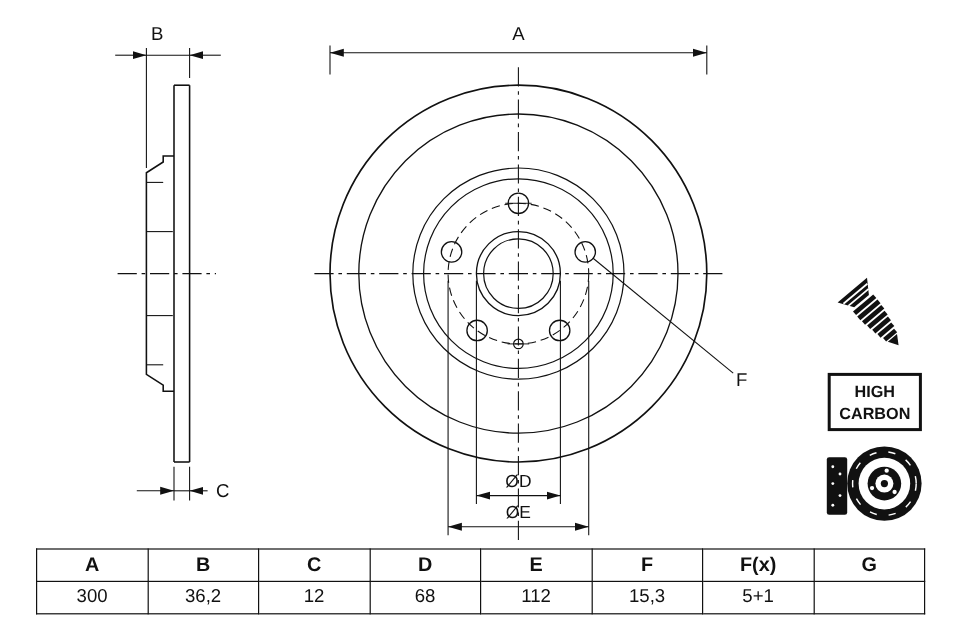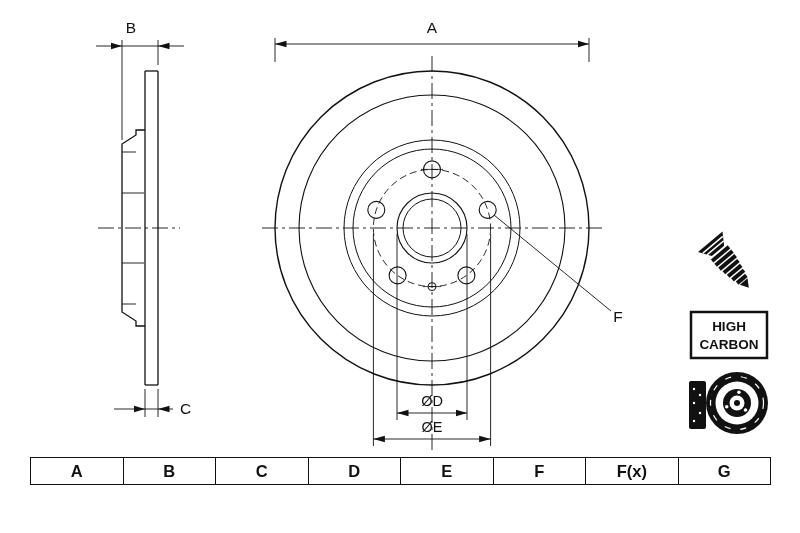--- a/index.html
+++ b/index.html
@@ -159,16 +159,26 @@
         <tr>
       <th>A</th>
       <th>B</th>
       <th>C</th>
       <th>D</th>
       <th>E</th>
       <th>F</th>
       <th>F(x)</th>
       <th>G</th>
     </tr>
+    <tr>
+      <td>300</td>
+      <td>36,2</td>
+      <td>12</td>
+      <td>68</td>
+      <td>112</td>
+      <td>15,3</td>
+      <td>5+1</td>
+      <td></td>
+    </tr>
   </tbody>
     </table>
 
 </div>
 
 </body></html>

